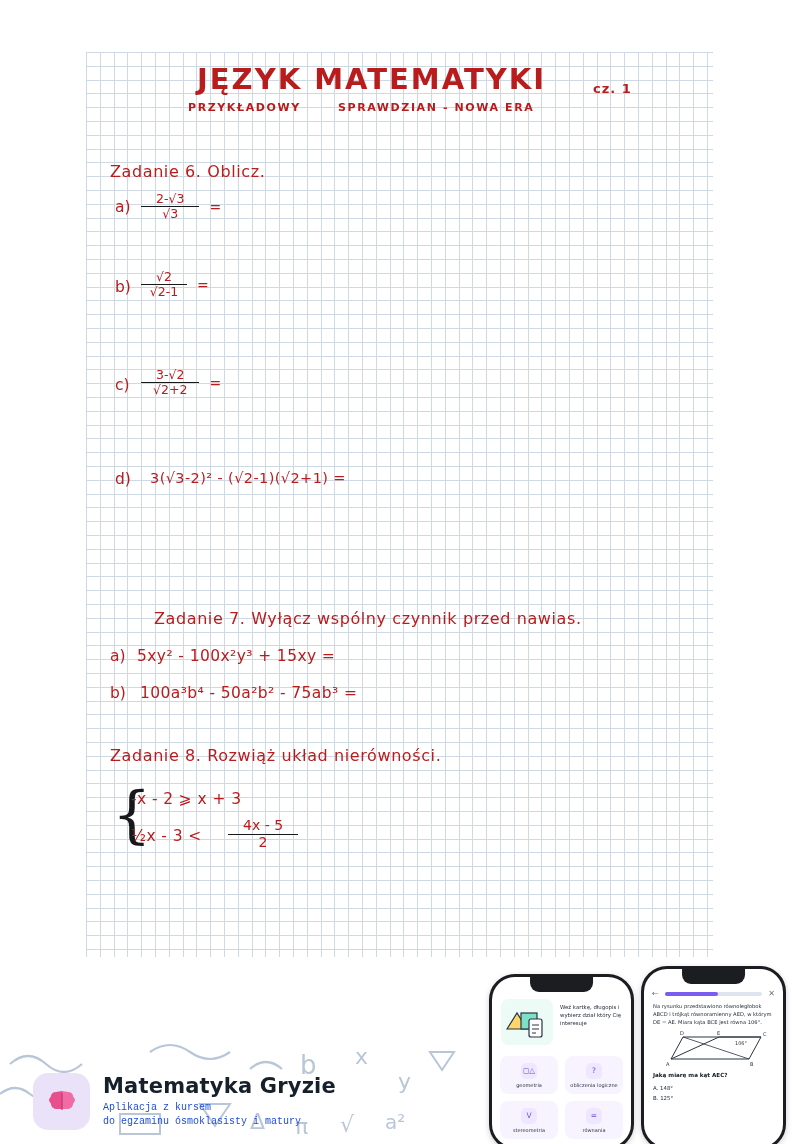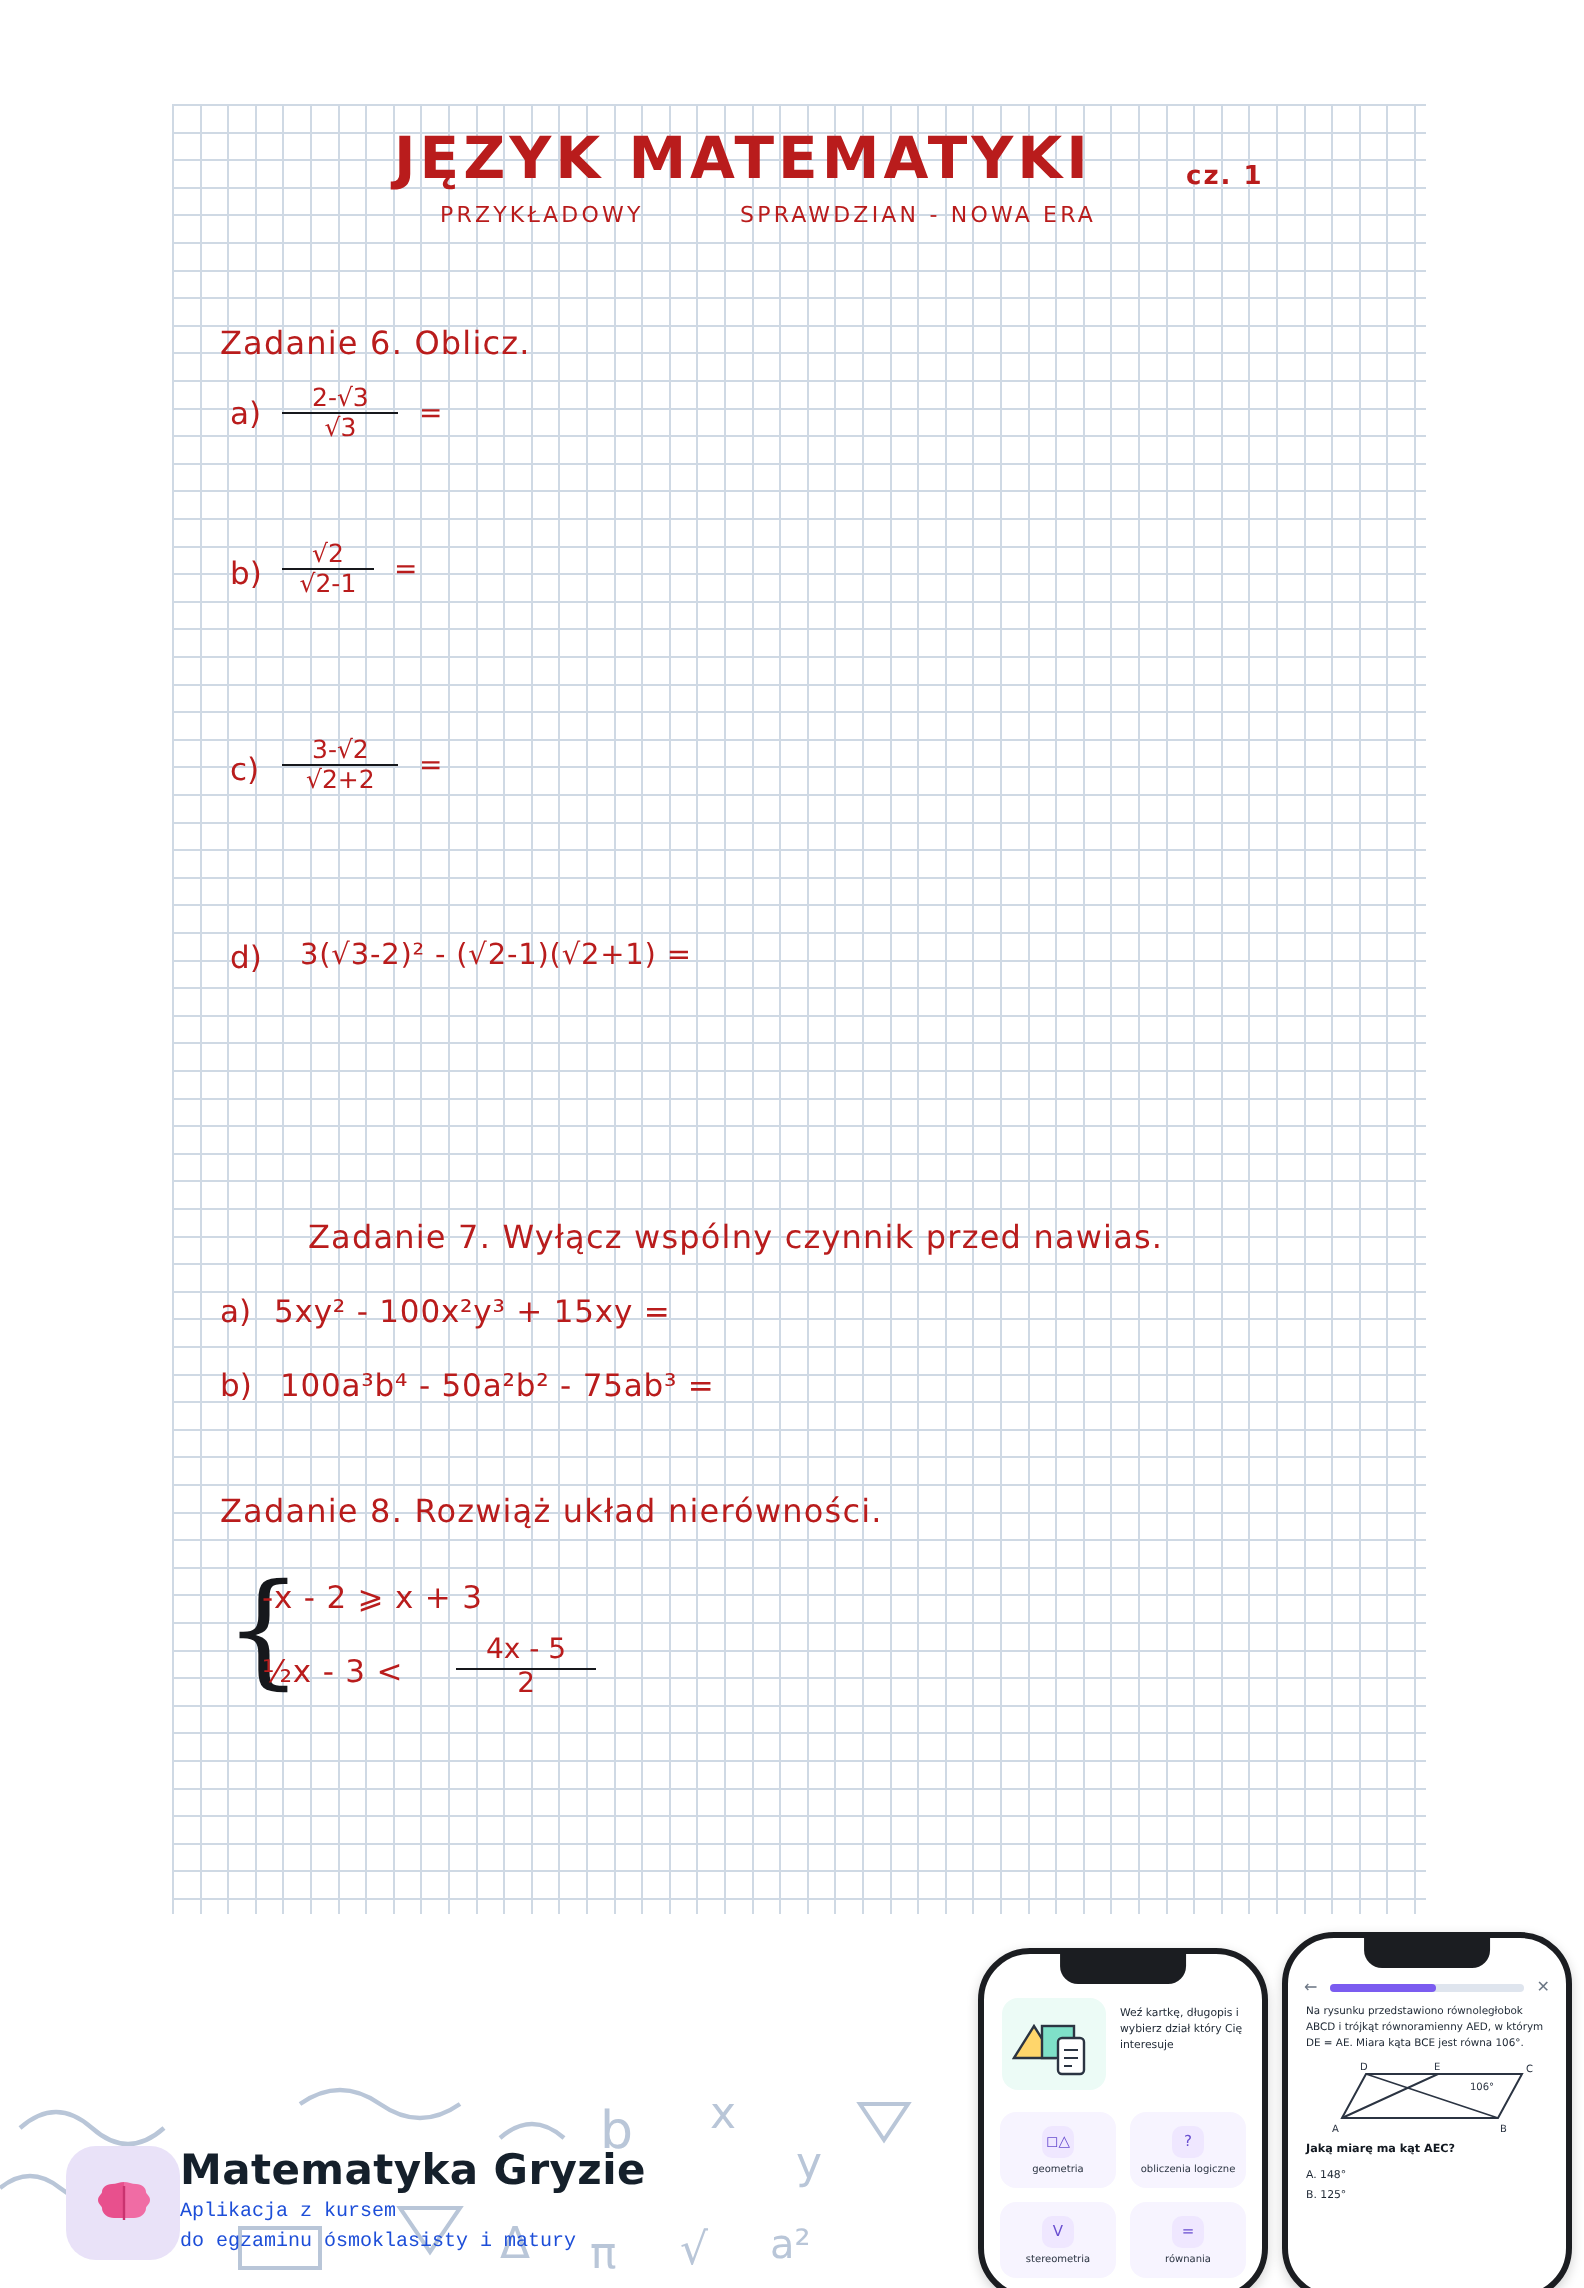--- a/index.html
+++ b/index.html
@@ -28,22 +28,21 @@
   
   .title{
     font-family:"DejaVu Sans", sans-serif;
     font-weight:bold;
     letter-spacing:2px;
     font-size:29px;
   }
   .title-sm{
     font-size:11px;
     letter-spacing:1.6px;
-    font-weight:normal;
-    margin-left:32px;
+    font-weight:bold;
   }
   .title-num{
     font-size:13px;
     letter-spacing:1px;
     font-weight:bold;
   }
   .hand{
     font-family:"DejaVu Sans", sans-serif;
     font-size:15.5px;
     letter-spacing:.4px;
@@ -80,21 +79,21 @@
     background:#ffffff;
     overflow:hidden;
   }
   .doodles{
     position:absolute;left:0;bottom:0;width:500px;height:110px;
     color:#b9c6d8;
   }
   .brandbox{
     position:absolute;
     left:33px;bottom:14px;
-    display:flex;
+    display:flex;align-items:center;gap:13px;
   }
   .brain-tile{
     width:57px;height:57px;border-radius:15px;
     background:#e9e2f8;
     display:flex;align-items:center;justify-content:center;
     font-size:30px;
   }
   .brandtext .bt1{
     font-size:21px;font-weight:bold;color:#15202b;letter-spacing:.2px;
   }

